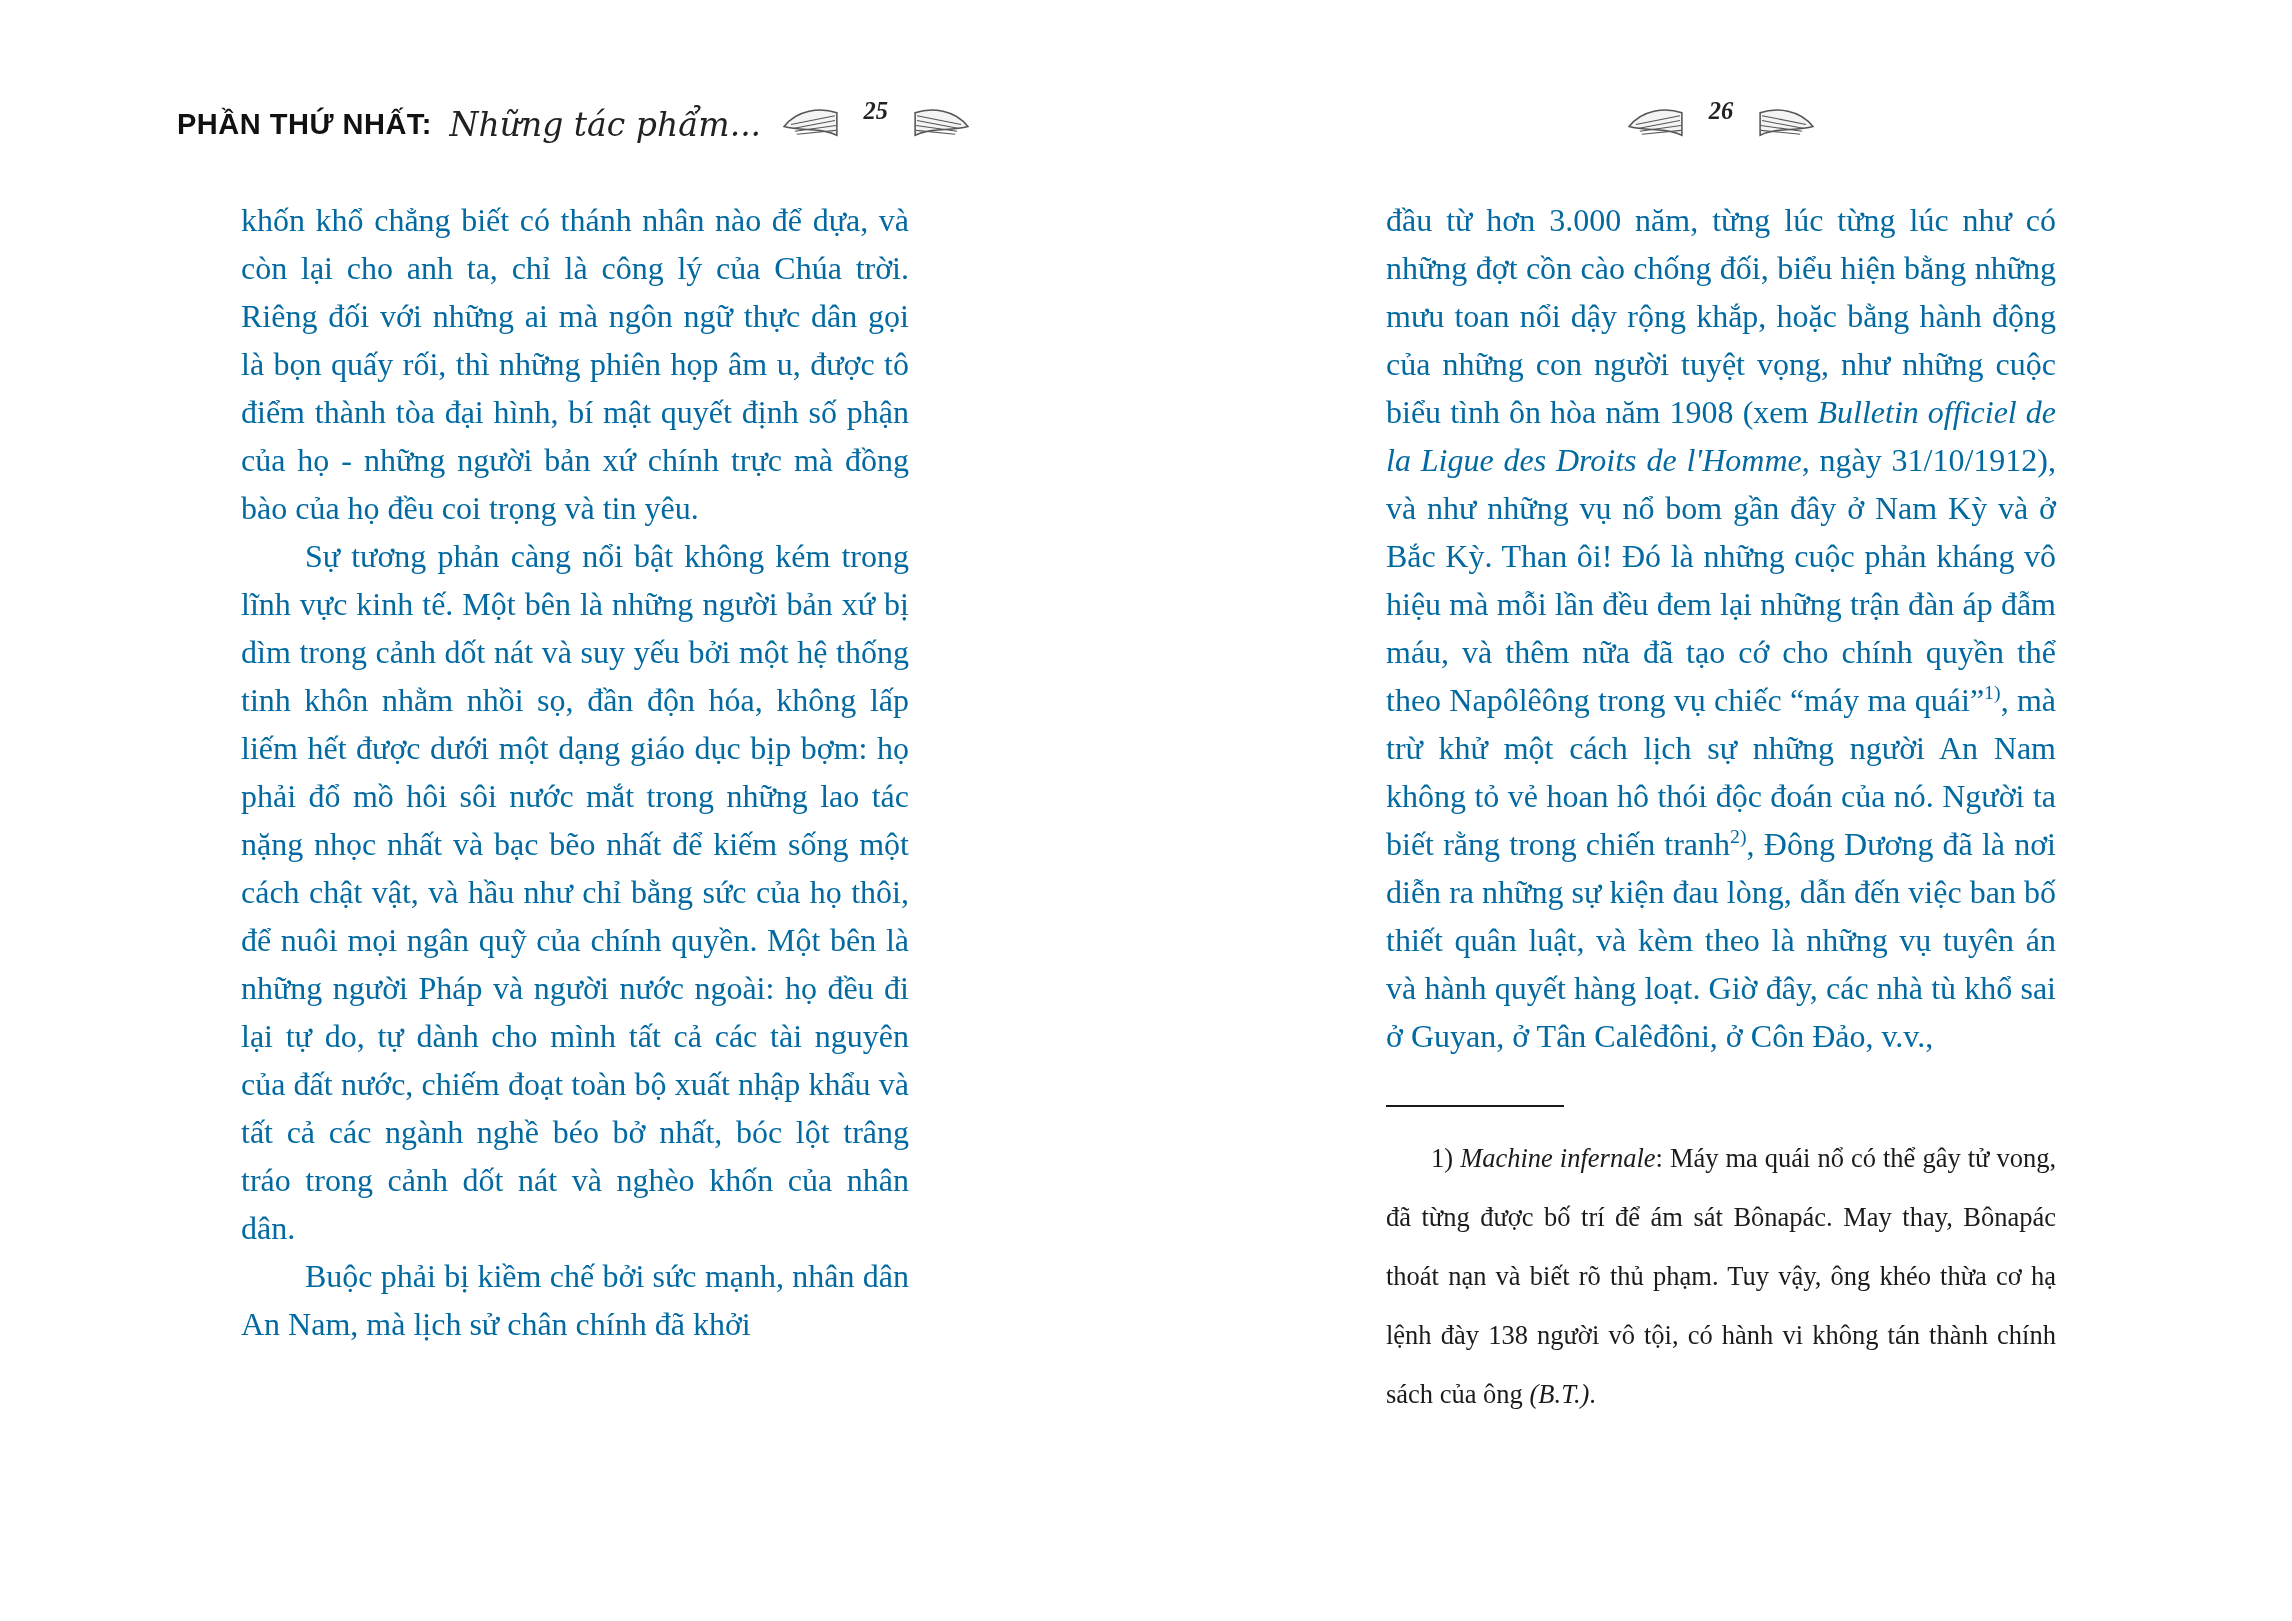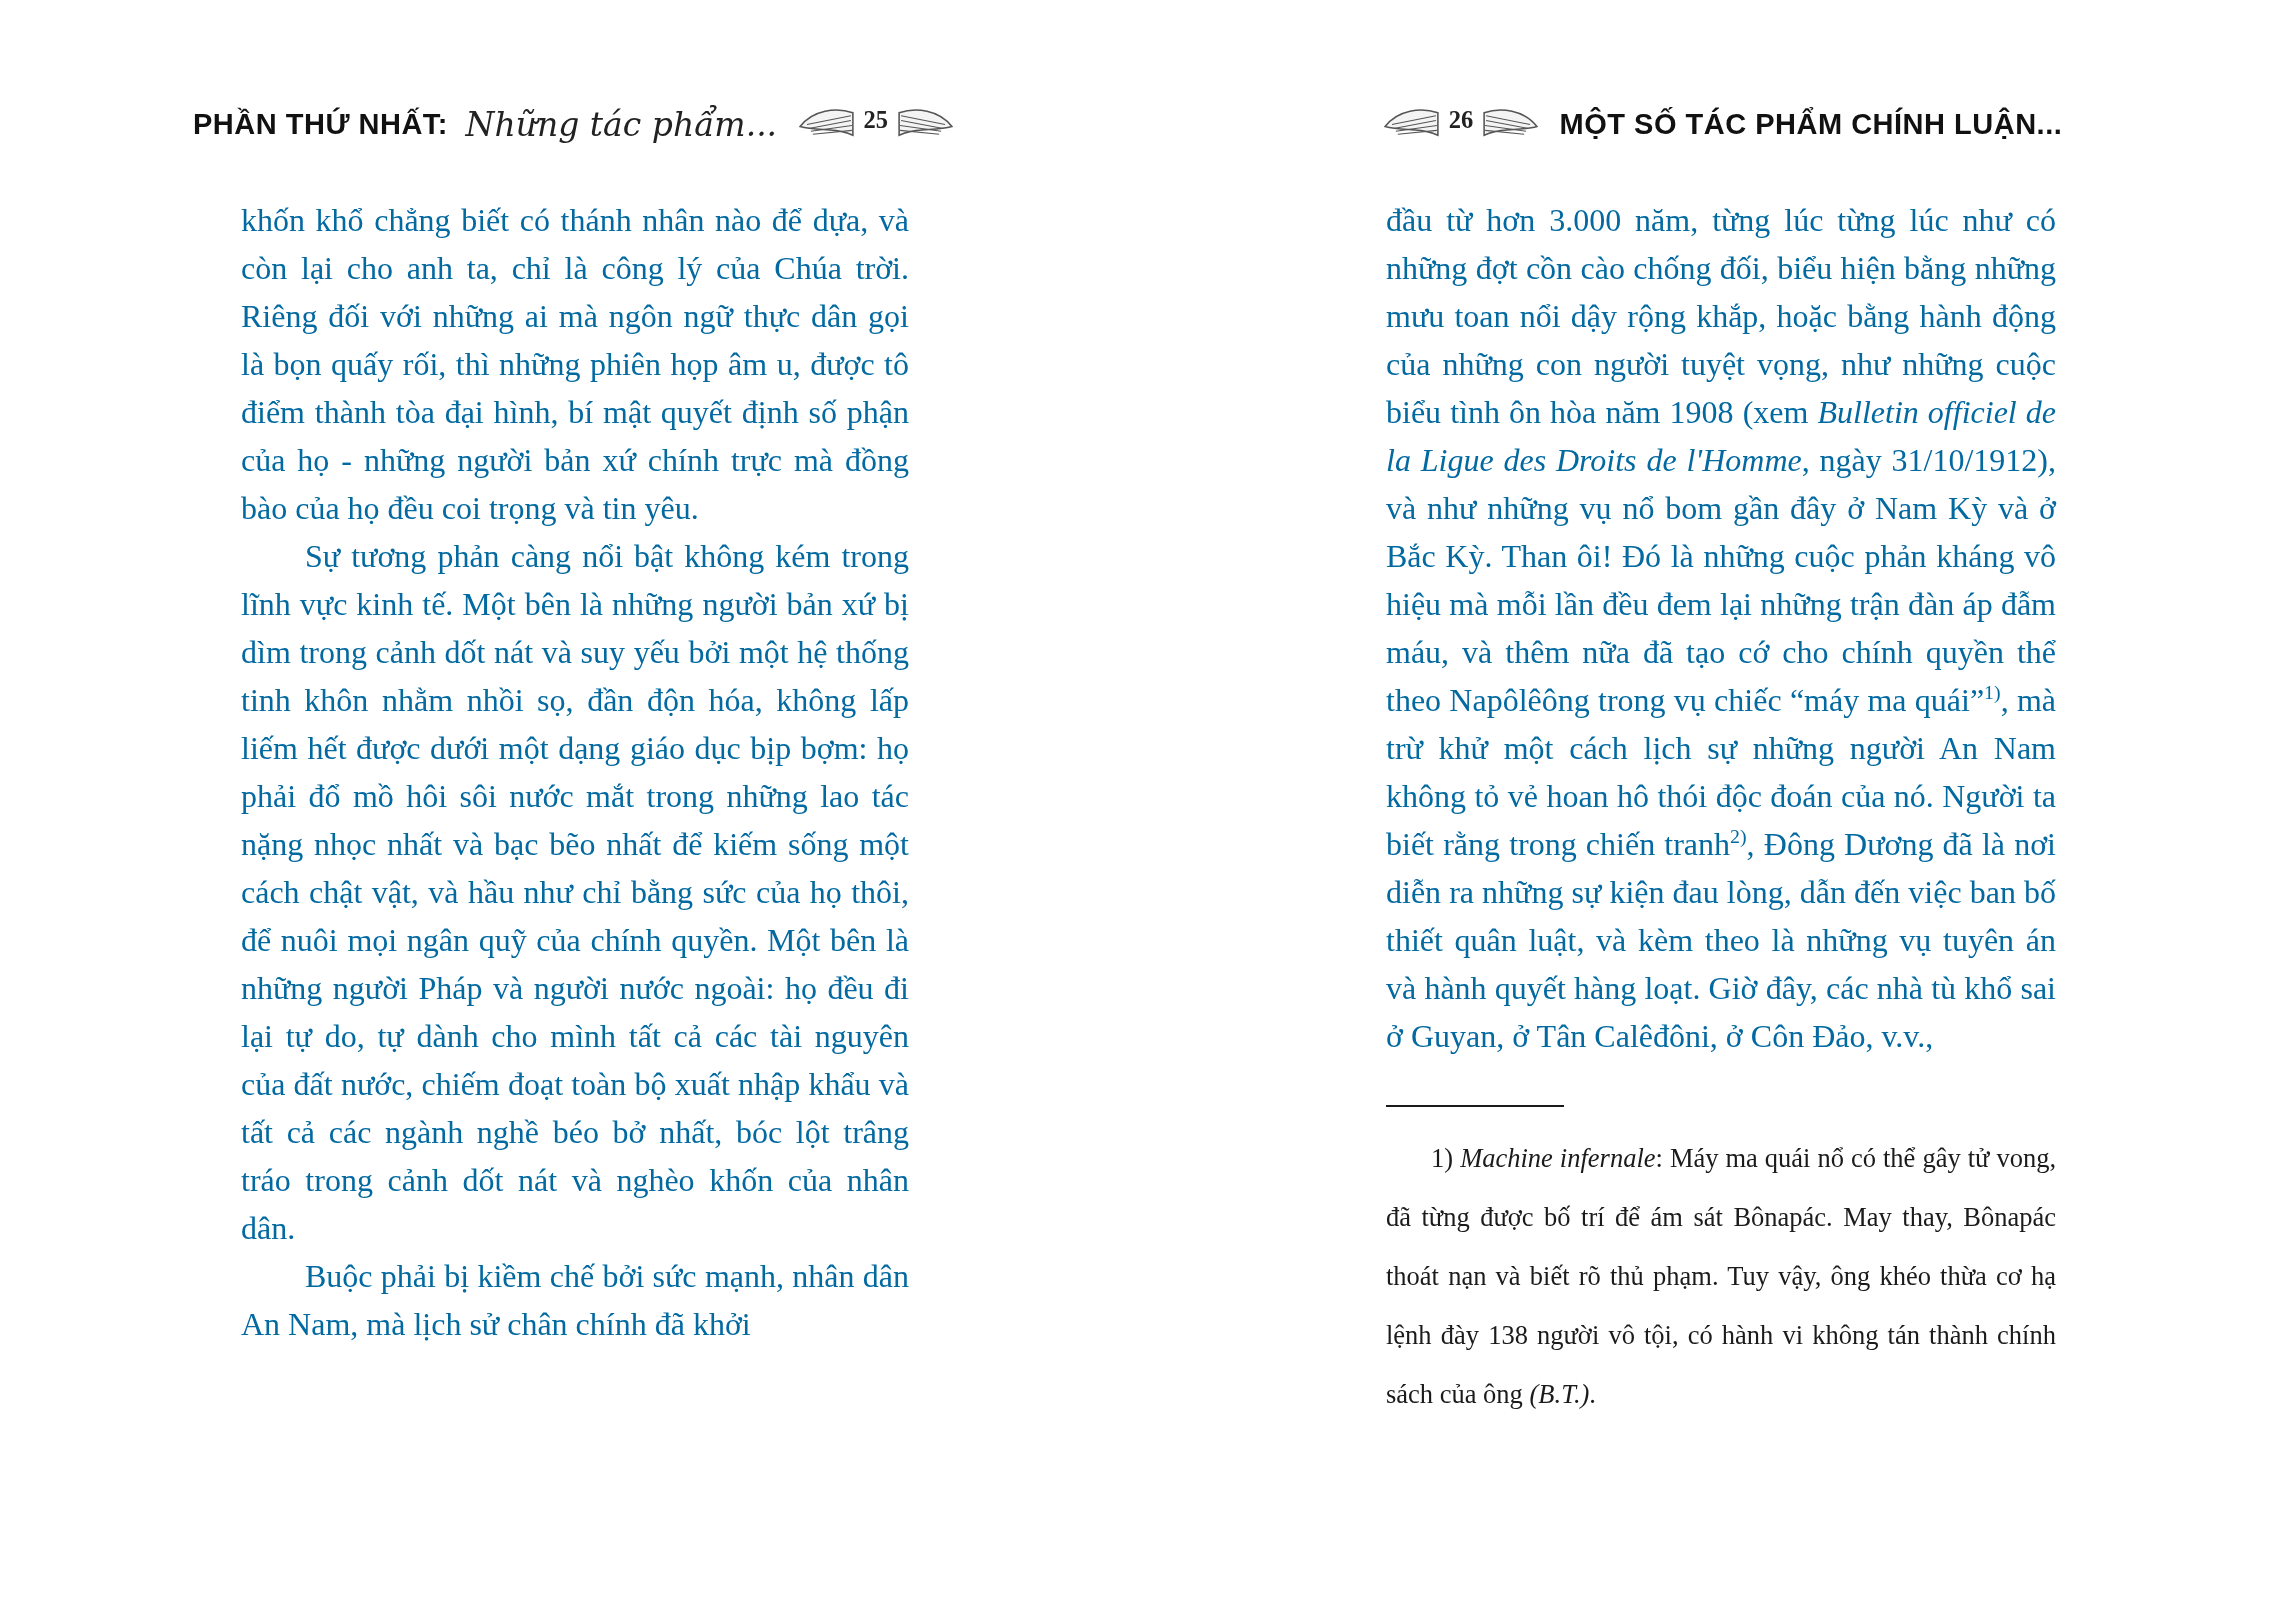--- a/index.html
+++ b/index.html
@@ -51,22 +51,23 @@
     color: #111;
   }
   .script-title {
     font-family: "DejaVu Serif", serif;
     font-style: italic;
     font-size: 33px;
     color: #222;
   }
   .ornament {
     display: inline-flex;
-    align-items: center;
-    gap: 2px;
+    align-items: flex-start;
+    gap: 18px;
+    font-style: italic;
   }
   .wing { width: 63px; height: 43px; }
   .wing.flip { transform: scaleX(-1); }
   .pagenum {
     font-family: "Liberation Serif", serif;
     font-size: 24.5px;
     font-weight: bold;
     color: #222;
     padding: 0 3.9px;
     line-height: 1;
@@ -139,21 +140,20 @@
         <svg class="wing" viewBox="0 0 60 44">
           <path d="M3 24 C 16 7, 40 4, 57 10 L 57 33 C 42 25, 20 29, 3 24 Z" fill="#f4f4f4" stroke="#555" stroke-width="1.6"></path>
           <path d="M10 22 L55 13 M12 26 L55 18 M14 29 L56 23 M16 32 L56 28" fill="none" stroke="#555" stroke-width="1.1"></path>
         </svg>
         <span class="pagenum">26</span>
         <svg class="wing flip" viewBox="0 0 60 44">
           <path d="M3 24 C 16 7, 40 4, 57 10 L 57 33 C 42 25, 20 29, 3 24 Z" fill="#f4f4f4" stroke="#555" stroke-width="1.6"></path>
           <path d="M10 22 L55 13 M12 26 L55 18 M14 29 L56 23 M16 32 L56 28" fill="none" stroke="#555" stroke-width="1.1"></path>
         </svg>
       </span>
-      <span class="head-title">MỘT SỐ TÁC PHẨM CHÍNH LUẬN...</span>
     </div>
     <div class="body-text">
       <p class="para"><span>đầu từ hơn 3.000 năm, từng lúc từng lúc như có những đợt cồn cào chống đối, biểu hiện bằng những mưu toan nổi dậy rộng khắp, hoặc bằng hành động của những con người tuyệt vọng, như những cuộc biểu tình ôn hòa năm 1908 (xem </span><span class="it">Bulletin officiel de la Ligue des Droits de l'Homme</span><span>, ngày 31/10/1912), và như những vụ nổ bom gần đây ở Nam Kỳ và ở Bắc Kỳ. Than ôi! Đó là những cuộc phản kháng vô hiệu mà mỗi lần đều đem lại những trận đàn áp đẫm máu, và thêm nữa đã tạo cớ cho chính quyền thể theo Napôlêông trong vụ chiếc “máy ma quái”</span><span class="sup">1)</span><span>, mà trừ khử một cách lịch sự những người An Nam không tỏ vẻ hoan hô thói độc đoán của nó. Người ta biết rằng trong chiến tranh</span><span class="sup">2)</span><span>, Đông Dương đã là nơi diễn ra những sự kiện đau lòng, dẫn đến việc ban bố thiết quân luật, và kèm theo là những vụ tuyên án và hành quyết hàng loạt. Giờ đây, các nhà tù khổ sai ở Guyan, ở Tân Calêđôni, ở Côn Đảo, v.v.,</span></p>
       <div class="footnote-rule"></div>
       <p class="footnote"><span>1) </span><span class="it">Machine infernale</span><span>: Máy ma quái nổ có thể gây tử vong, đã từng được bố trí để ám sát Bônapác. May thay, Bônapác thoát nạn và biết rõ thủ phạm. Tuy vậy, ông khéo thừa cơ hạ lệnh đày 138 người vô tội, có hành vi không tán thành chính sách của ông </span><span class="it">(B.T.)</span><span>.</span></p>
     </div>
   </div>
 
 </div>
 

